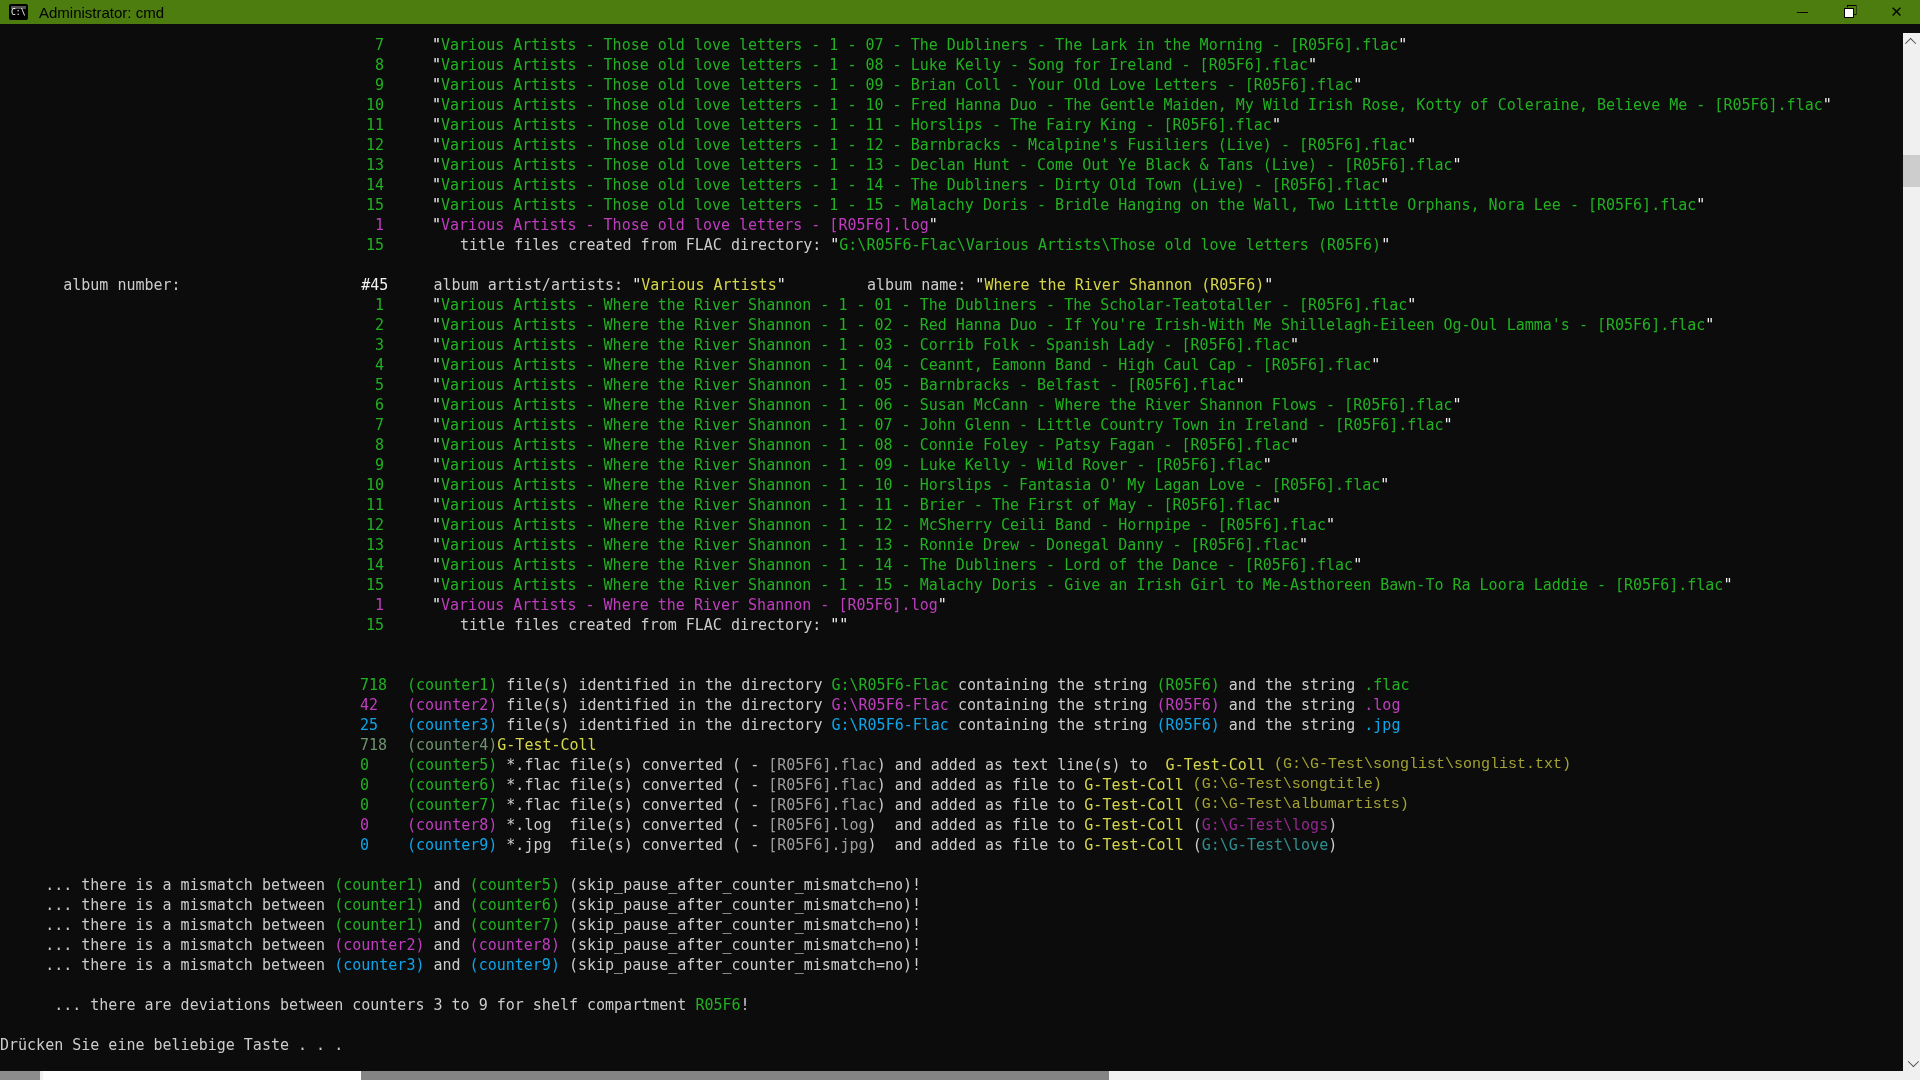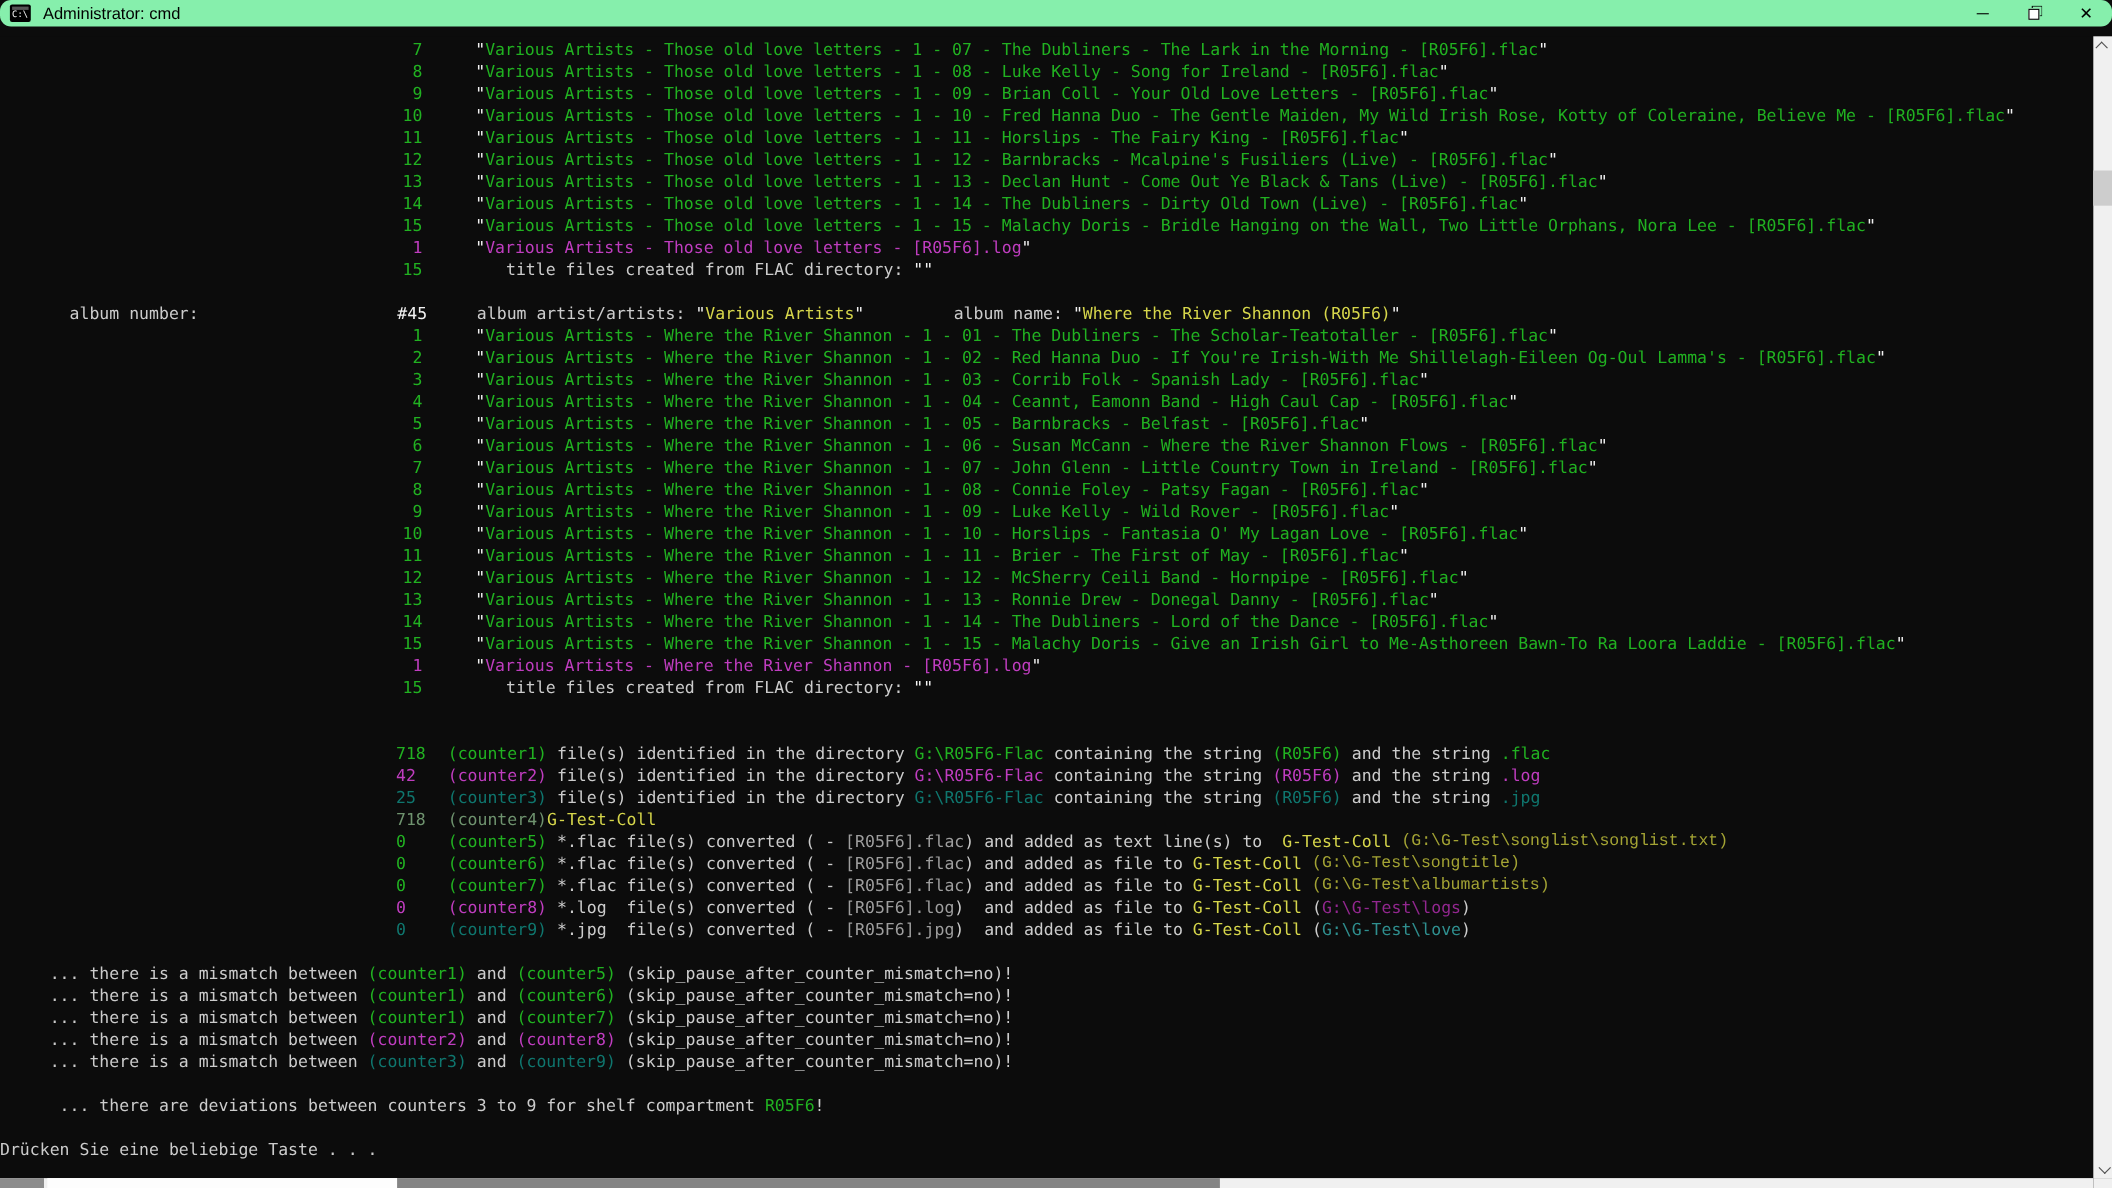--- a/index.html
+++ b/index.html
@@ -1,20 +1,20 @@
 <!DOCTYPE html>
 <html><head>
 <meta charset="utf-8">
 <style>
   html,body{margin:0;padding:0;width:1920px;height:1080px;overflow:hidden;
     font-family:"DejaVu Sans Mono", monospace;}
   .window{position:absolute;inset:0;background:#0c0c0c;}
   
-  .titlebar{position:absolute;left:0;top:0;width:1920px;height:24px;background:#86efac;
-    display:flex;align-items:center;font-family:"Liberation Sans", sans-serif;border-radius:10px;}
+  .titlebar{position:absolute;left:0;top:0;width:1920px;height:24px;background:#4d7c0f;
+    display:flex;align-items:center;font-family:"Liberation Sans", sans-serif;}
   .appicon{width:19px;height:16px;margin-left:9px;background:#000;border-radius:2px;
     position:relative;flex:0 0 auto;}
   .appicon::before{content:"";position:absolute;left:2px;top:2px;width:15px;height:3px;background:#555;}
   .appicon::after{content:"C:\\";position:absolute;left:2px;top:4px;color:#fff;font-size:8px;line-height:10px;
     font-family:"DejaVu Sans Mono", monospace;}
   .title{margin-left:11px;font-size:15px;color:#000;}
   .winbtns{margin-left:auto;display:flex;height:100%;}
   .winbtn{width:47px;height:100%;display:flex;align-items:center;justify-content:center;}
   .glyph-min{width:11px;height:0;border-top:1px solid #000;}
   .glyph-restore{width:8px;height:8px;border:1px solid #000;position:relative;background:#fff;margin-top:2px;margin-left:-2px;}
@@ -26,21 +26,21 @@
     overflow:hidden;padding-top:2px;font-size:15px;line-height:20px;}
   .row{height:20px;display:flex;white-space:pre;}
   .num-r{flex:0 0 384px;text-align:right;}
   .num-l{flex:0 0 47px;margin-left:360px;text-align:left;}
   .gap.g5{flex:0 0 48px;}
   .gap.g8{flex:0 0 76px;}
   .gap.g0{flex:0 0 0px;}
   
   .c-g{color:#21b121;}  .c-dg{color:#6f936f;}
   .c-m{color:#bf3dbf;}  .c-dm{color:#92278f;text-align:center;}
-  .c-c{color:#0f766e;}  .c-dc{color:#2f8f8f;}
+  .c-c{color:#0ea5e9;}  .c-dc{color:#2f8f8f;}
   .c-y{color:#d6d64b;}  .c-oy{color:#a3a334;font-family:Liberation Mono, monospace;}
   .c-w{color:#cccccc;}  .c-bw{color:#f2f2f2;}
   .c-gr{color:#9e9e9e;}
   
   .vscroll{position:absolute;right:0;top:33px;width:17px;bottom:9px;background:#f0f0f0;}
   .varrow{position:absolute;left:0;width:17px;height:17px;display:flex;align-items:center;justify-content:center;}
   .varrow.up{top:0;}
   .varrow.down{bottom:0;}
   .chev{width:7px;height:7px;border-left:1px solid #505050;border-top:1px solid #505050;}
   .chev.up{transform:rotate(45deg) translateY(2px);}
@@ -78,21 +78,21 @@
       <div class="row"><span class="num-r c-g">7</span><span class="gap g5"></span><span class="c-bw">"</span><span class="c-g">Various Artists - Those old love letters - 1 - 07 - The Dubliners - The Lark in the Morning - [R05F6].flac</span><span class="c-bw">"</span></div>
       <div class="row"><span class="num-r c-g">8</span><span class="gap g5"></span><span class="c-bw">"</span><span class="c-g">Various Artists - Those old love letters - 1 - 08 - Luke Kelly - Song for Ireland - [R05F6].flac</span><span class="c-bw">"</span></div>
       <div class="row"><span class="num-r c-g">9</span><span class="gap g5"></span><span class="c-bw">"</span><span class="c-g">Various Artists - Those old love letters - 1 - 09 - Brian Coll - Your Old Love Letters - [R05F6].flac</span><span class="c-bw">"</span></div>
       <div class="row"><span class="num-r c-g">10</span><span class="gap g5"></span><span class="c-bw">"</span><span class="c-g">Various Artists - Those old love letters - 1 - 10 - Fred Hanna Duo - The Gentle Maiden, My Wild Irish Rose, Kotty of Coleraine, Believe Me - [R05F6].flac</span><span class="c-bw">"</span></div>
       <div class="row"><span class="num-r c-g">11</span><span class="gap g5"></span><span class="c-bw">"</span><span class="c-g">Various Artists - Those old love letters - 1 - 11 - Horslips - The Fairy King - [R05F6].flac</span><span class="c-bw">"</span></div>
       <div class="row"><span class="num-r c-g">12</span><span class="gap g5"></span><span class="c-bw">"</span><span class="c-g">Various Artists - Those old love letters - 1 - 12 - Barnbracks - Mcalpine's Fusiliers (Live) - [R05F6].flac</span><span class="c-bw">"</span></div>
       <div class="row"><span class="num-r c-g">13</span><span class="gap g5"></span><span class="c-bw">"</span><span class="c-g">Various Artists - Those old love letters - 1 - 13 - Declan Hunt - Come Out Ye Black &amp; Tans (Live) - [R05F6].flac</span><span class="c-bw">"</span></div>
       <div class="row"><span class="num-r c-g">14</span><span class="gap g5"></span><span class="c-bw">"</span><span class="c-g">Various Artists - Those old love letters - 1 - 14 - The Dubliners - Dirty Old Town (Live) - [R05F6].flac</span><span class="c-bw">"</span></div>
       <div class="row"><span class="num-r c-g">15</span><span class="gap g5"></span><span class="c-bw">"</span><span class="c-g">Various Artists - Those old love letters - 1 - 15 - Malachy Doris - Bridle Hanging on the Wall, Two Little Orphans, Nora Lee - [R05F6].flac</span><span class="c-bw">"</span></div>
       <div class="row"><span class="num-r c-m">1</span><span class="gap g5"></span><span class="c-bw">"</span><span class="c-m">Various Artists - Those old love letters - [R05F6].log</span><span class="c-bw">"</span></div>
-      <div class="row"><span class="num-r c-g">15</span><span class="gap g8"></span><span class="c-w">title files created from FLAC directory: </span><span class="c-bw">"</span><span class="c-bw">"</span></div>
+      <div class="row"><span class="num-r c-g">15</span><span class="gap g8"></span><span class="c-w">title files created from FLAC directory: </span><span class="c-bw">"</span><span class="c-g">G:\R05F6-Flac\Various Artists\Those old love letters (R05F6)</span><span class="c-bw">"</span></div>
       <div class="row"></div>
       <div class="row"><span class="c-w">       album number:                    </span><span class="c-bw">#45</span><span class="c-w">     album artist/artists: </span><span class="c-bw">"</span><span class="c-y">Various Artists</span><span class="c-bw">"</span><span class="c-w">         album name: </span><span class="c-bw">"</span><span class="c-y">Where the River Shannon (R05F6)</span><span class="c-bw">"</span></div>
       <div class="row"><span class="num-r c-g">1</span><span class="gap g5"></span><span class="c-bw">"</span><span class="c-g">Various Artists - Where the River Shannon - 1 - 01 - The Dubliners - The Scholar-Teatotaller - [R05F6].flac</span><span class="c-bw">"</span></div>
       <div class="row"><span class="num-r c-g">2</span><span class="gap g5"></span><span class="c-bw">"</span><span class="c-g">Various Artists - Where the River Shannon - 1 - 02 - Red Hanna Duo - If You're Irish-With Me Shillelagh-Eileen Og-Oul Lamma's - [R05F6].flac</span><span class="c-bw">"</span></div>
       <div class="row"><span class="num-r c-g">3</span><span class="gap g5"></span><span class="c-bw">"</span><span class="c-g">Various Artists - Where the River Shannon - 1 - 03 - Corrib Folk - Spanish Lady - [R05F6].flac</span><span class="c-bw">"</span></div>
       <div class="row"><span class="num-r c-g">4</span><span class="gap g5"></span><span class="c-bw">"</span><span class="c-g">Various Artists - Where the River Shannon - 1 - 04 - Ceannt, Eamonn Band - High Caul Cap - [R05F6].flac</span><span class="c-bw">"</span></div>
       <div class="row"><span class="num-r c-g">5</span><span class="gap g5"></span><span class="c-bw">"</span><span class="c-g">Various Artists - Where the River Shannon - 1 - 05 - Barnbracks - Belfast - [R05F6].flac</span><span class="c-bw">"</span></div>
       <div class="row"><span class="num-r c-g">6</span><span class="gap g5"></span><span class="c-bw">"</span><span class="c-g">Various Artists - Where the River Shannon - 1 - 06 - Susan McCann - Where the River Shannon Flows - [R05F6].flac</span><span class="c-bw">"</span></div>
       <div class="row"><span class="num-r c-g">7</span><span class="gap g5"></span><span class="c-bw">"</span><span class="c-g">Various Artists - Where the River Shannon - 1 - 07 - John Glenn - Little Country Town in Ireland - [R05F6].flac</span><span class="c-bw">"</span></div>
       <div class="row"><span class="num-r c-g">8</span><span class="gap g5"></span><span class="c-bw">"</span><span class="c-g">Various Artists - Where the River Shannon - 1 - 08 - Connie Foley - Patsy Fagan - [R05F6].flac</span><span class="c-bw">"</span></div>

